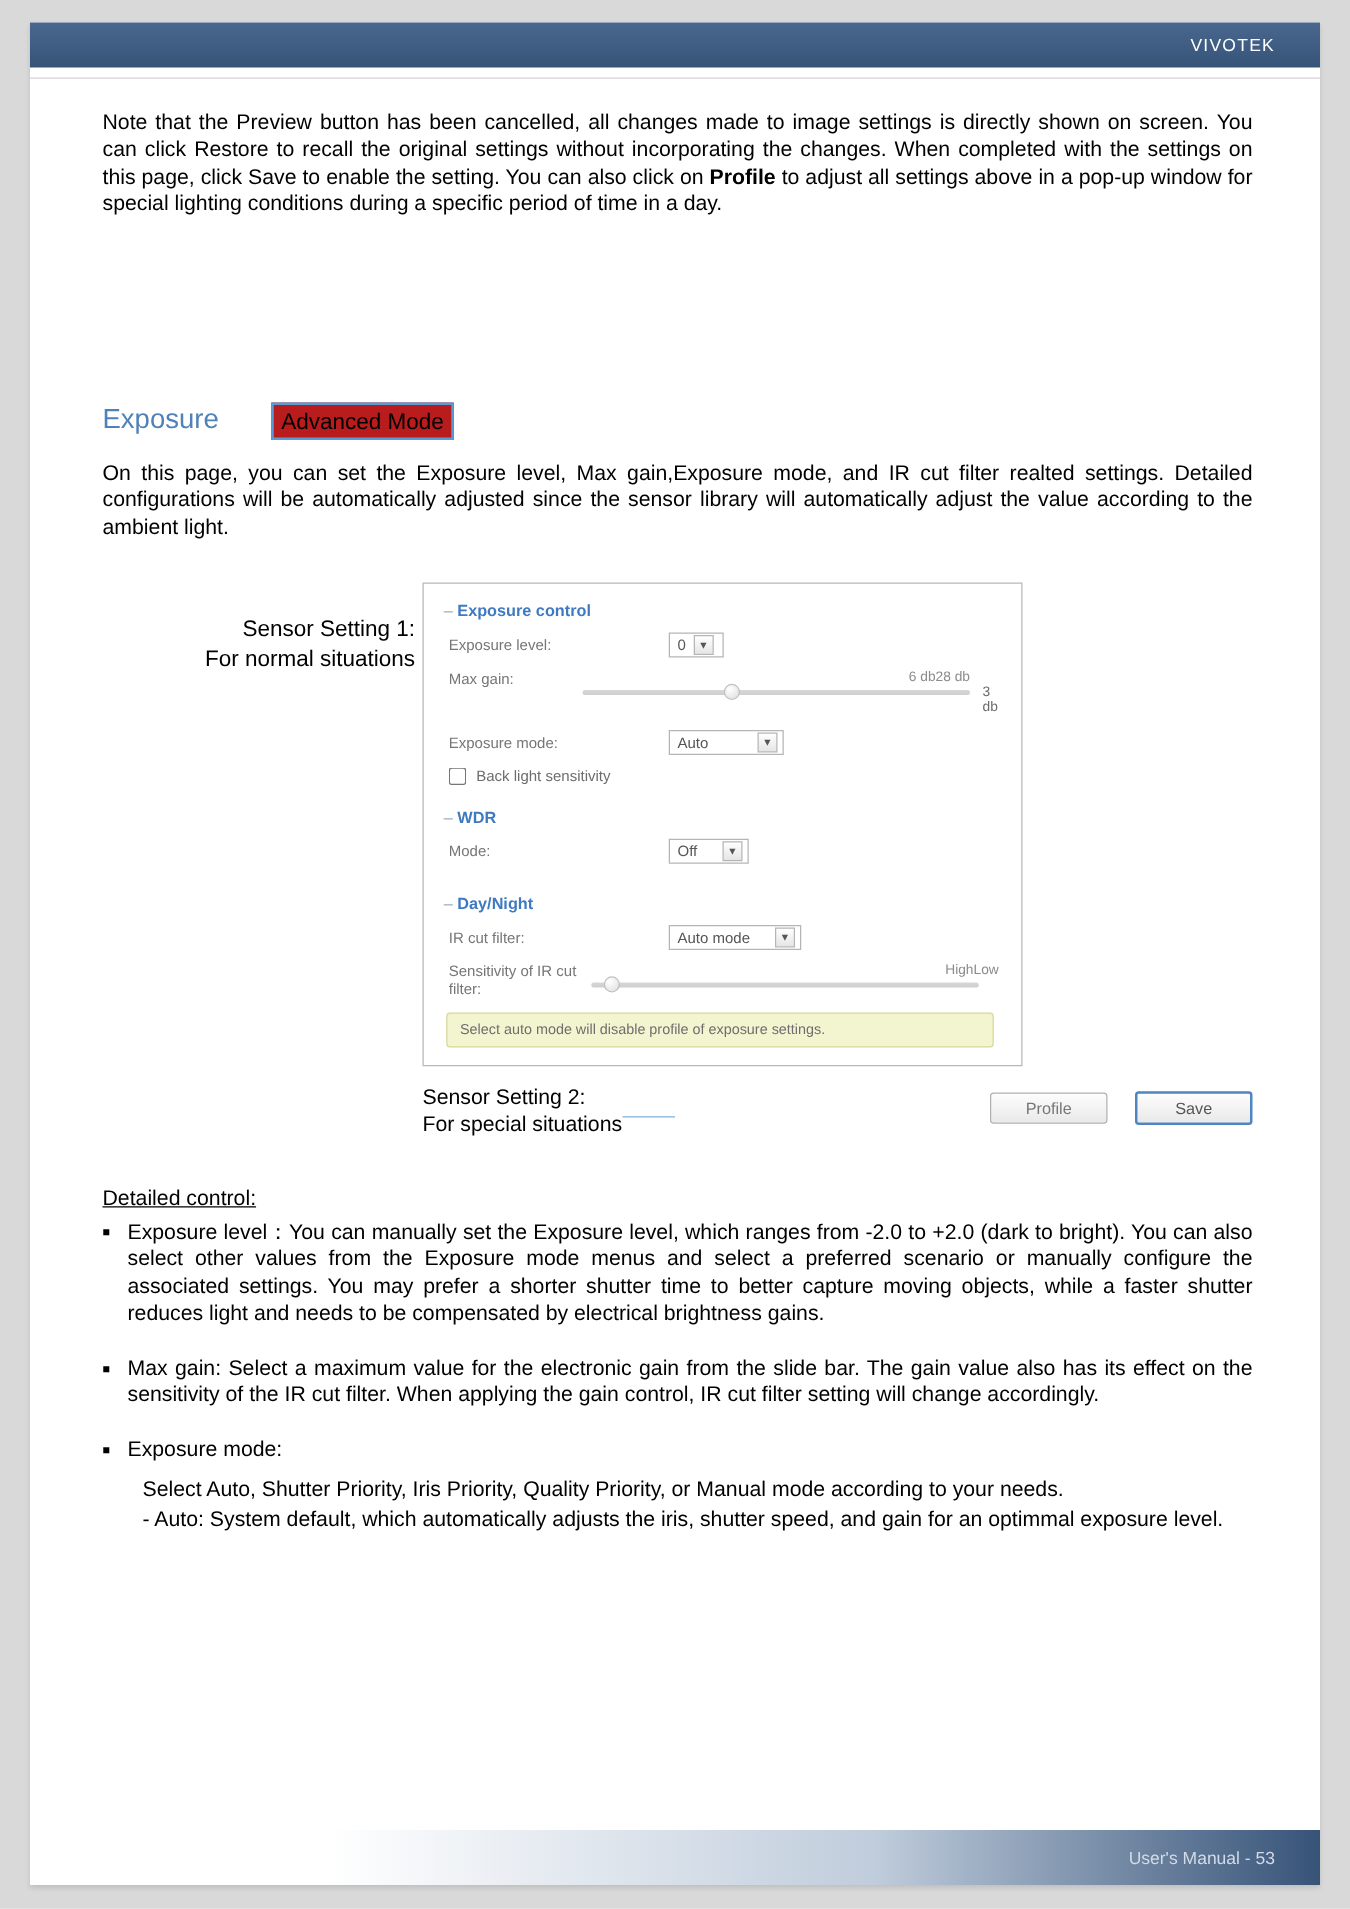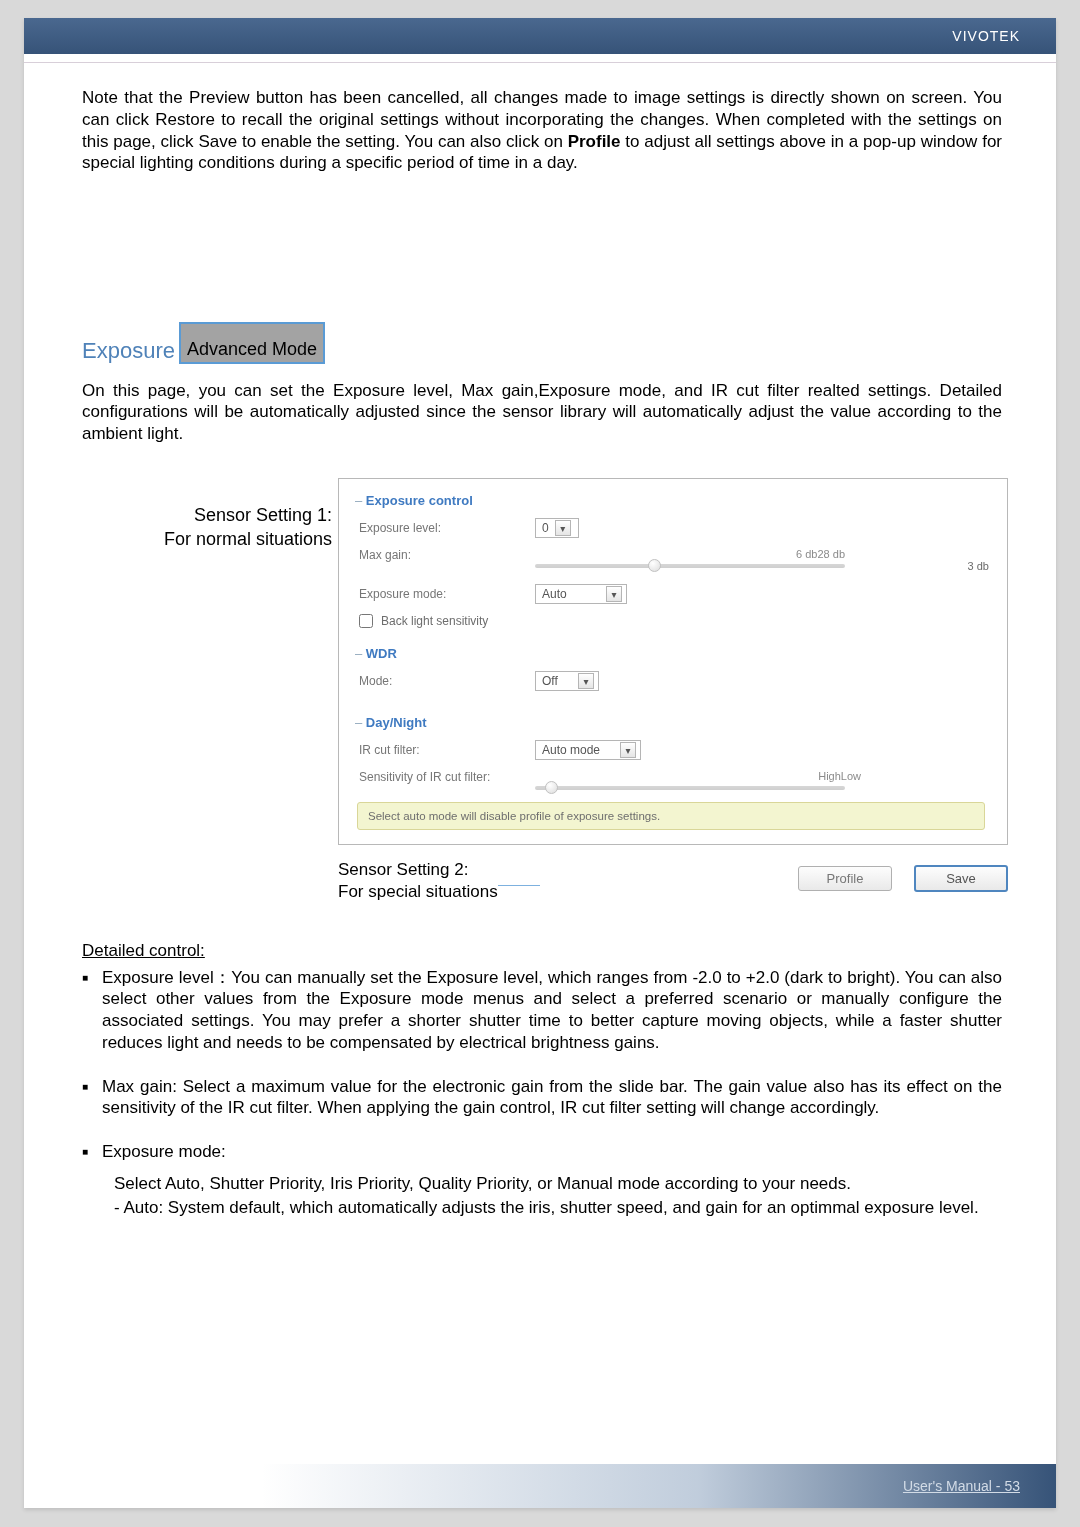--- a/index.html
+++ b/index.html
@@ -27,37 +27,38 @@
   }
   .brand { color: #fff; font-size: 14px; letter-spacing: 1px; }
   .thin-rule {
     border: 0;
     height: 1px;
     background: #d8cfd9;
     margin: 8px 0 0 0;
   }
   .content { padding: 24px 54px 0 58px; color: #000; }
   .p1 { font-size: 17px; line-height: 1.28; text-align: justify; }
-  .exposure-row { margin-top: 148px; display: flex; align-items: flex-end; gap: 4px; }
+  .exposure-row { margin-top: 148px; display: flex; align-items: flex-start; gap: 14px; }
   .exposure-h { color: #4f82b8; font-size: 22px; font-weight: 400; }
   .adv-badge {
     border: 2px solid #5a9bd5;
-    padding: 15px 6px 2px 6px;
+    padding: 3px 6px 2px 6px;
     font-size: 18px;
-    background: #a3a3a3;
+    background: #b91c1c;
     color: #000;
     display: inline-block;
+    margin-left: 28px;
   }
   .p2 { margin-top: 16px; font-size: 17px; line-height: 1.26; text-align: justify; }
   .panel-wrap { margin-top: 34px; display: flex; align-items: flex-start; }
   .leftnote { width: 256px; padding-top: 26px; font-size: 18px; line-height: 1.3; }
   .leftnote-line { border-top: 1px solid #7db1df; flex: 1; margin-top: 39px; margin-left: 6px; margin-right: 0; }
   .left-row { display: flex; text-align: right; }
   .panel {
-    width: 670px;
+    width: 480px;
     border: 1px solid #b8b8b8;
     background: #fff;
     padding: 10px 18px 10px 14px;
     font-size: 12px;
     color: #6d6d6d;
   }
   .sect-title { color: #3f7ac1; font-weight: 700; font-size: 13px; margin: 4px 0 10px 2px; }
   .sect-title::before { content: "–  "; color: #8fa6bb; font-weight: 400; }
   .frow { display: flex; align-items: center; margin: 6px 0 10px 6px; }
   .flabel { width: 176px; color: #767676; }
@@ -121,21 +122,20 @@
   .bullet-item .sq::before { content: "■"; font-size: 10px; position: relative; top: -2px; }
   .bullet-gap { height: 16px; }
   .indent-sub { margin-left: 32px; font-size: 17px; line-height: 1.28; margin-top: 10px; text-align: justify; }
   .footer-text {
     position: absolute;
     right: 36px;
     bottom: 14px;
     color: #d2dbe6;
     font-size: 14px;
     z-index: 2;
-    text-decoration: underline;
   }
   .footer-band {
     position: absolute;
     bottom: 0; right: 0; width: 77%; height: 44px;
     background: linear-gradient(to right, rgba(214,214,214,0) 0%, rgba(130,155,185,0.5) 55%, #365378 100%);
   }
 </style>
 </head>
 <body>
 

